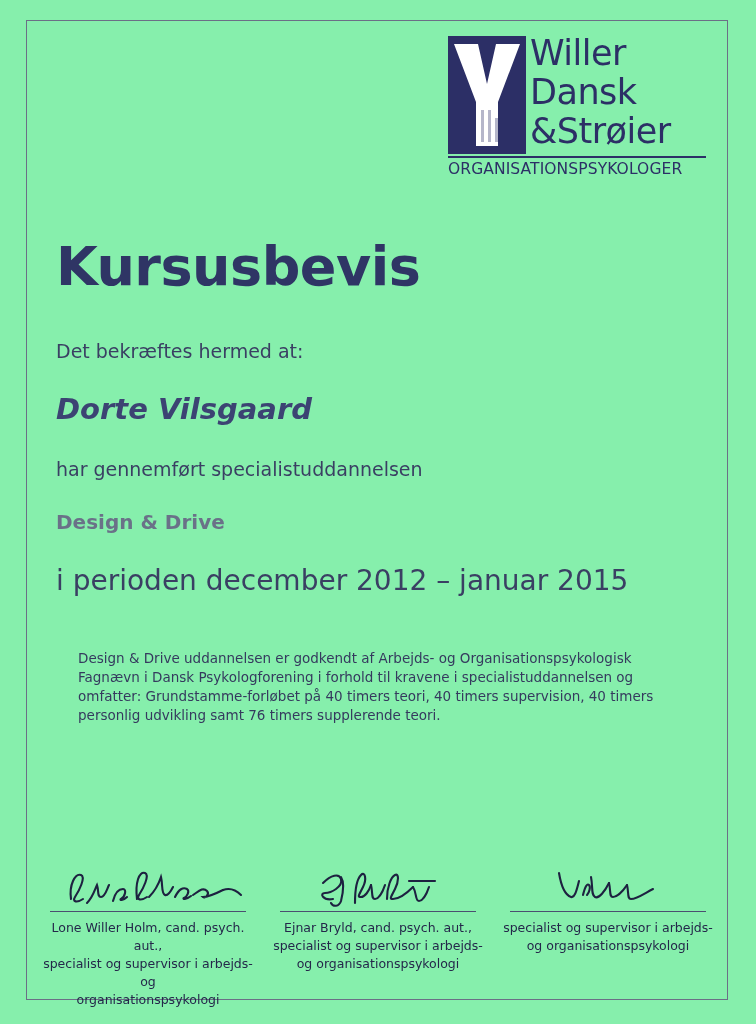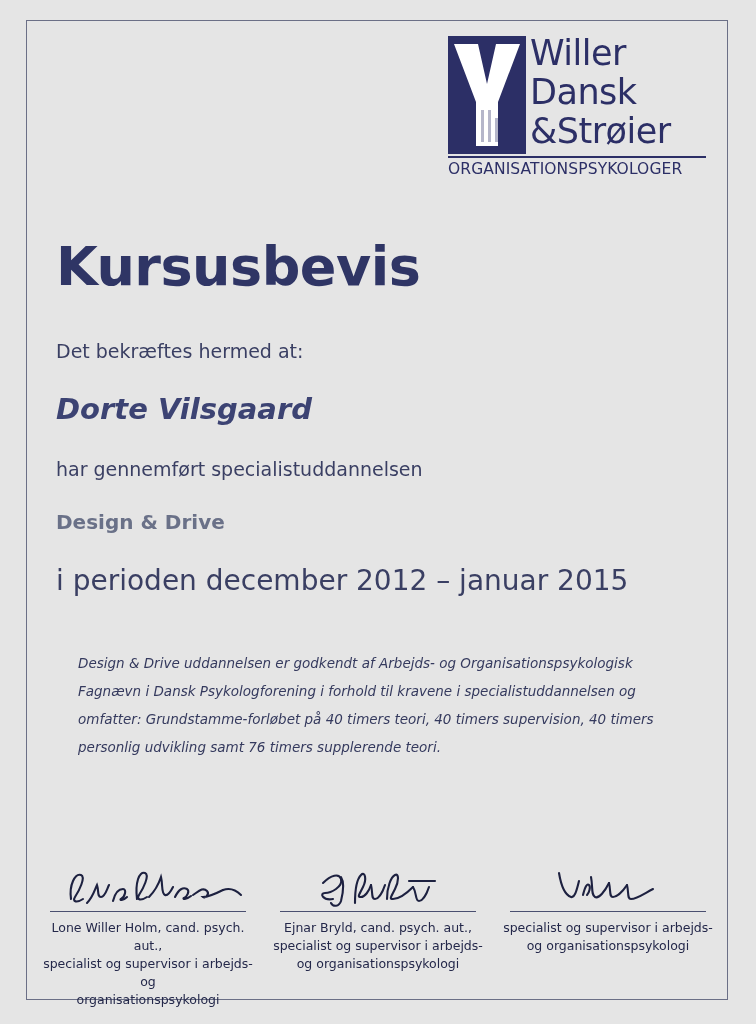--- a/index.html
+++ b/index.html
@@ -10,21 +10,21 @@
     width: 756px;
     height: 1024px;
     background: #ffffff;
     font-family: "Liberation Sans", sans-serif;
     overflow: hidden;
   }
   .page {
     position: relative;
     width: 756px;
     height: 1024px;
-    background: #e5e5e5;
+    background: #86efac;
   }
   .border-frame {
     position: absolute;
     left: 26px;
     top: 20px;
     width: 702px;
     height: 980px;
     border: 1px solid #6b6f86;
     box-sizing: border-box;
   }
@@ -123,22 +123,21 @@
   }
   .period {
     font-family: "DejaVu Sans", sans-serif;
     font-size: 28px;
     color: #3a3f63;
     margin-bottom: 52px;
   }
   .fineprint {
     font-family: "DejaVu Sans", sans-serif;
     font-size: 13.5px;
-    font-style: italic;
-    line-height: 28px;
+    line-height: 19px;
     color: #353a5e;
     width: 600px;
     margin: 0 auto;
   }
   
   .signatures {
     position: absolute;
     left: 40px;
     top: 863px;
     width: 676px;

